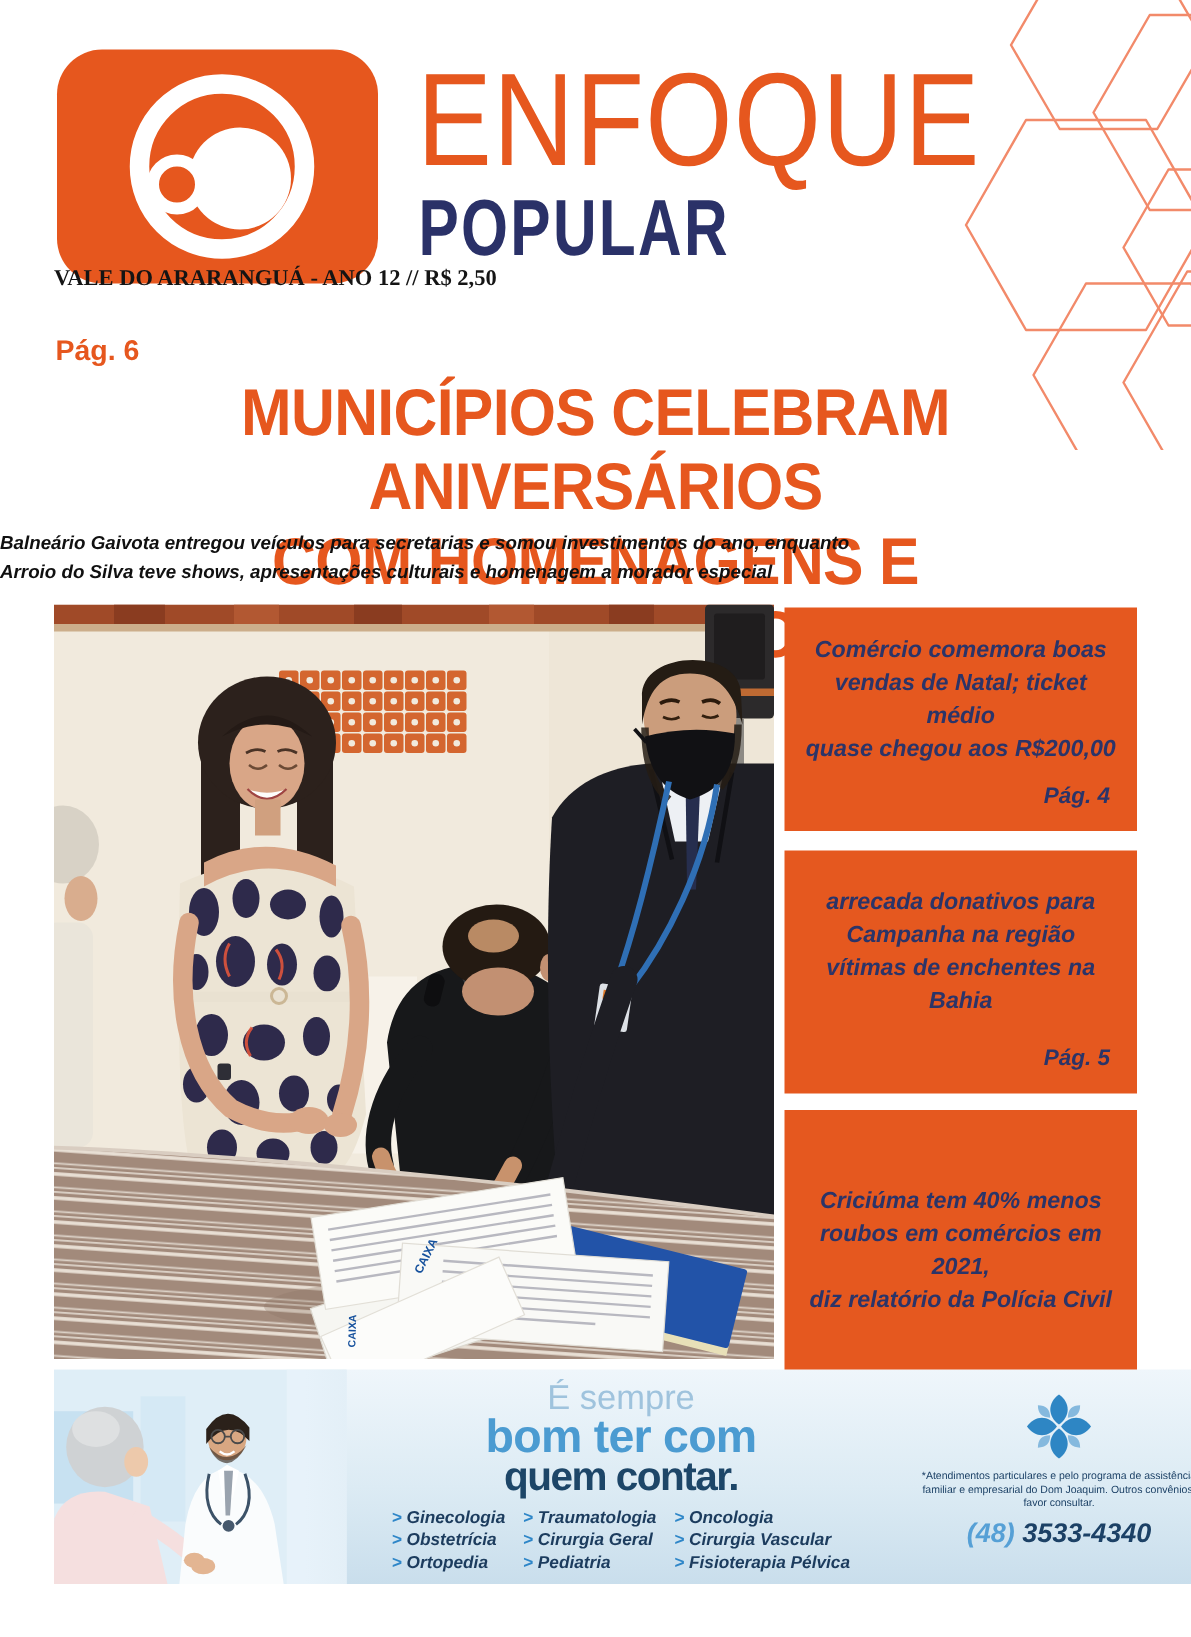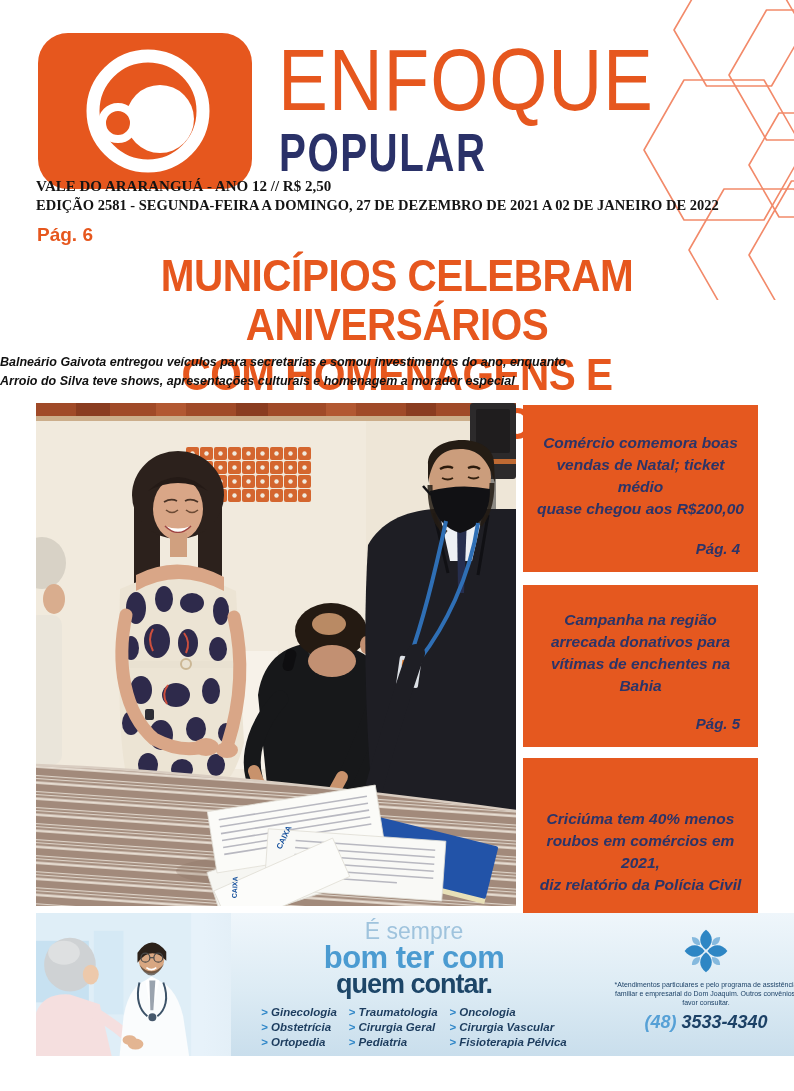--- a/index.html
+++ b/index.html
@@ -33,21 +33,21 @@
 
   
   .photo{left:36px;top:403px;width:480px;height:503px;}
   .sidebar{left:523px;top:405px;width:235px;display:flex;flex-direction:column;}
   .teaser{background:#E5581F;color:#2B3468;font-style:italic;font-weight:bold;
           font-size:15.5px;line-height:1.42;text-align:center;position:relative;
           display:flex;align-items:center;justify-content:center;
           padding:8px 12px 34px 12px;box-sizing:border-box;}
   .teaser .txt span{display:block;}
   .teaser .pageref{position:absolute;right:18px;bottom:13px;font-size:15px;}
-  .t1{height:167px;margin-bottom:13px;}
+  .t1{height:149px;margin-bottom:13px;}
   .t2{height:162px;margin-bottom:11px;}
   .t3{height:214px;}
 
   
   .ad{left:36px;top:913px;width:779px;height:143px;display:flex;
       background:linear-gradient(180deg,#eff6fb 0%,#dcebf4 55%,#c9deec 100%);}
   .ad-photo{width:195px;height:143px;flex:none;}
   .ad-mid{flex:1;display:flex;flex-direction:column;align-items:center;padding-top:7px;}
   .slg1{font-size:23px;line-height:1;color:#9fc3dd;}
   .slg2{font-size:31px;line-height:0.95;color:#4b9bd1;font-weight:bold;letter-spacing:-0.5px;}
@@ -82,21 +82,20 @@
   <circle cx="112" cy="80" r="55" fill="none" stroke="#ffffff" stroke-width="13"></circle>
   <circle cx="124" cy="88" r="34" fill="#ffffff"></circle>
   <circle cx="82" cy="92" r="16" fill="#E6571E" stroke="#ffffff" stroke-width="8"></circle>
 </svg>
 
 <div class="abs mast-title">ENFOQUE</div>
 <div class="abs mast-sub">POPULAR</div>
 
 <div class="abs dateline">
   <span class="l1">VALE DO ARARANGUÁ - ANO 12 // R$ 2,50</span>
-  <span class="l2">EDIÇÃO 2581 - SEGUNDA-FEIRA A DOMINGO, 27 DE DEZEMBRO DE 2021 A 02 DE JANEIRO DE 2022</span>
 </div>
 
 <div class="abs pag6">Pág. 6</div>
 <div class="abs headline">
   <span>MUNICÍPIOS CELEBRAM ANIVERSÁRIOS</span>
   <span>COM HOMENAGENS E INVESTIMENTOS</span>
 </div>
 <div class="abs subheadline">
   <span>Balneário Gaivota entregou veículos para secretarias e somou investimentos do ano, enquanto</span>
   <span>Arroio do Silva teve shows, apresentações culturais e homenagem a morador especial</span>
@@ -364,22 +363,22 @@
   <div class="teaser t1">
     <div class="txt">
       <span>Comércio comemora boas</span>
       <span>vendas de Natal; ticket médio</span>
       <span>quase chegou aos R$200,00</span>
     </div>
     <span class="pageref">Pág. 4</span>
   </div>
   <div class="teaser t2">
     <div class="txt">
+      <span>arrecada donativos para</span>
       <span>Campanha na região</span>
-      <span>arrecada donativos para</span>
       <span>vítimas de enchentes na Bahia</span>
     </div>
     <span class="pageref">Pág. 5</span>
   </div>
   <div class="teaser t3">
     <div class="txt">
       <span>Criciúma tem 40% menos</span>
       <span>roubos em comércios em 2021,</span>
       <span>diz relatório da Polícia Civil</span>
     </div>

